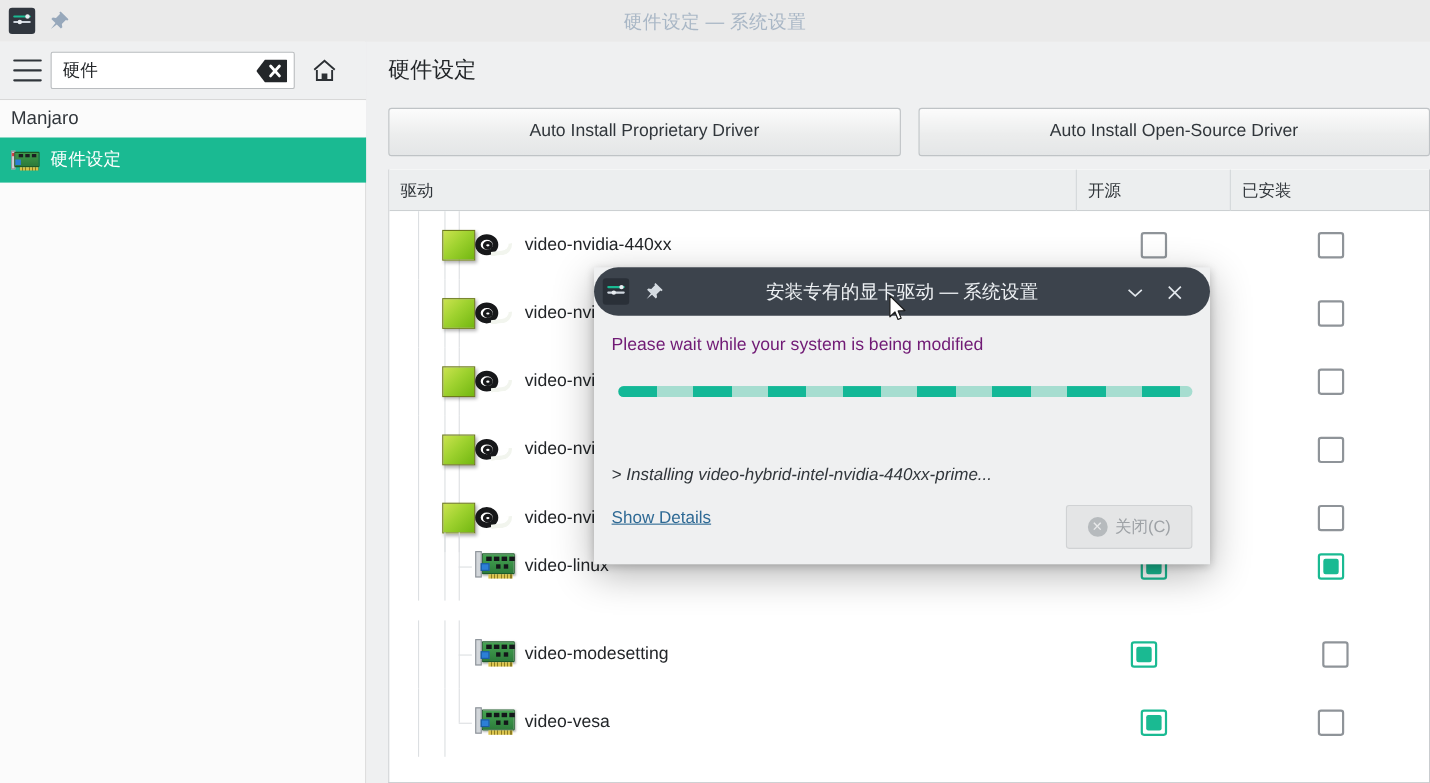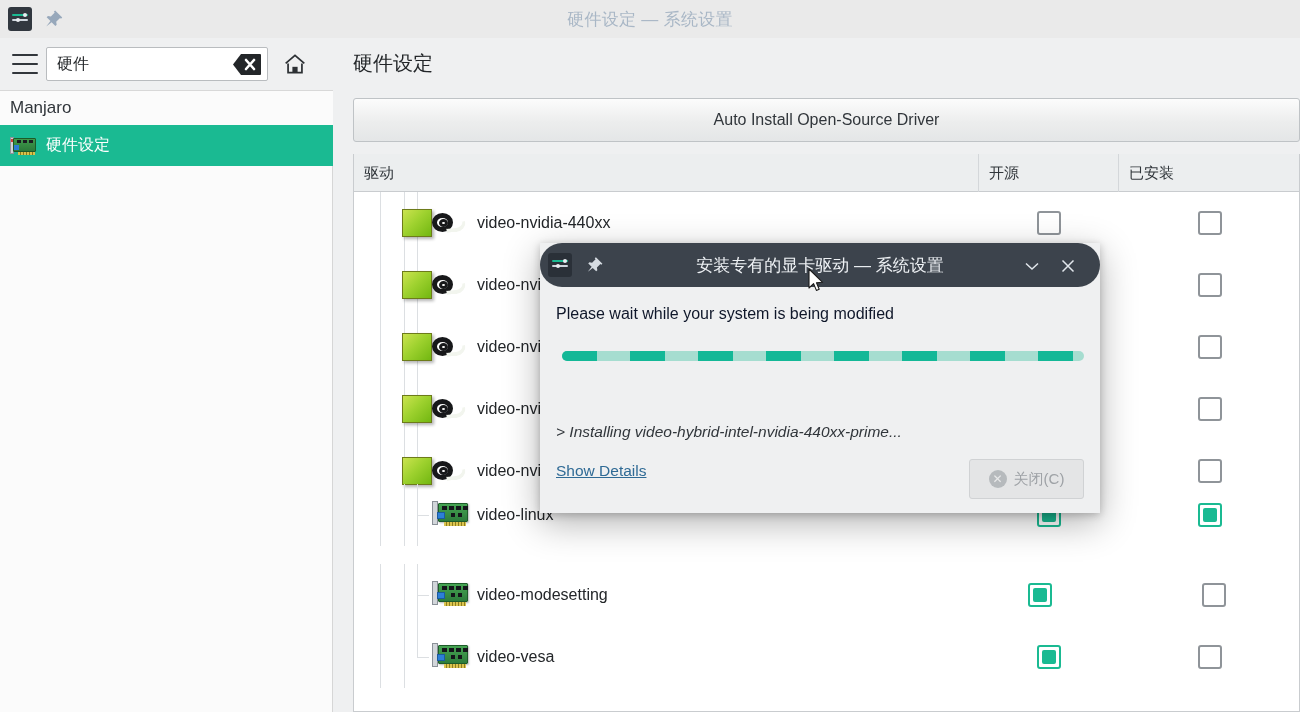--- a/index.html
+++ b/index.html
@@ -224,21 +224,21 @@
   }
   .dlg-appicon {
     position: absolute; left: 8px; top: 10px; width: 24px; height: 24px; border-radius: 3px;
     background: #2a3038; display:flex; align-items:center; justify-content:center;
   }
   .dlg-pin { position: absolute; left: 44px; top: 12px; width: 20px; height: 20px; color: #d6dce2; }
   .dlg-min { position: absolute; right: 58px; top: 13px; width: 20px; height: 20px; color: #e2e7ec; cursor: pointer; }
   .dlg-close { position: absolute; right: 22px; top: 13px; width: 20px; height: 20px; color: #e2e7ec; cursor: pointer; }
 
   .dlg-body { position: absolute; left: 0; top: 44px; width: 560px; height: 226px; }
-  .dlg-msg { position: absolute; left: 16px; top: 18px; font-size: 16px; color: #0f172a; }
+  .dlg-msg { position: absolute; left: 16px; top: 18px; font-size: 16px; color: #701a75; }
   .progress {
     position: absolute; left: 22px; top: 64px; width: 522px; height: 10px;
     border-radius: 5px; background: #a6ddd0; overflow: hidden;
   }
   .progress .stripes {
     position: absolute; left: 0; top: 0; width: 522px; height: 10px;
     background: repeating-linear-gradient(90deg,
       #13b897 0 35px, rgba(0,0,0,0) 35px 68px);
   }
   .dlg-status {
@@ -328,20 +328,21 @@
       </span>
       <span>硬件设定</span>
     </div>
   </div>
 
   <div class="main">
 
     <div class="page-title">硬件设定</div>
 
     <div class="btn-row">
+      <div class="flatbtn">Auto Install Proprietary Driver</div>
       <div class="flatbtn">Auto Install Open-Source Driver</div>
     </div>
 
     <div class="table">
       <div class="thead">
         <div class="th c0">驱动</div>
         <div class="th c1">开源</div>
         <div class="th c2">已安装</div>
       </div>
 

